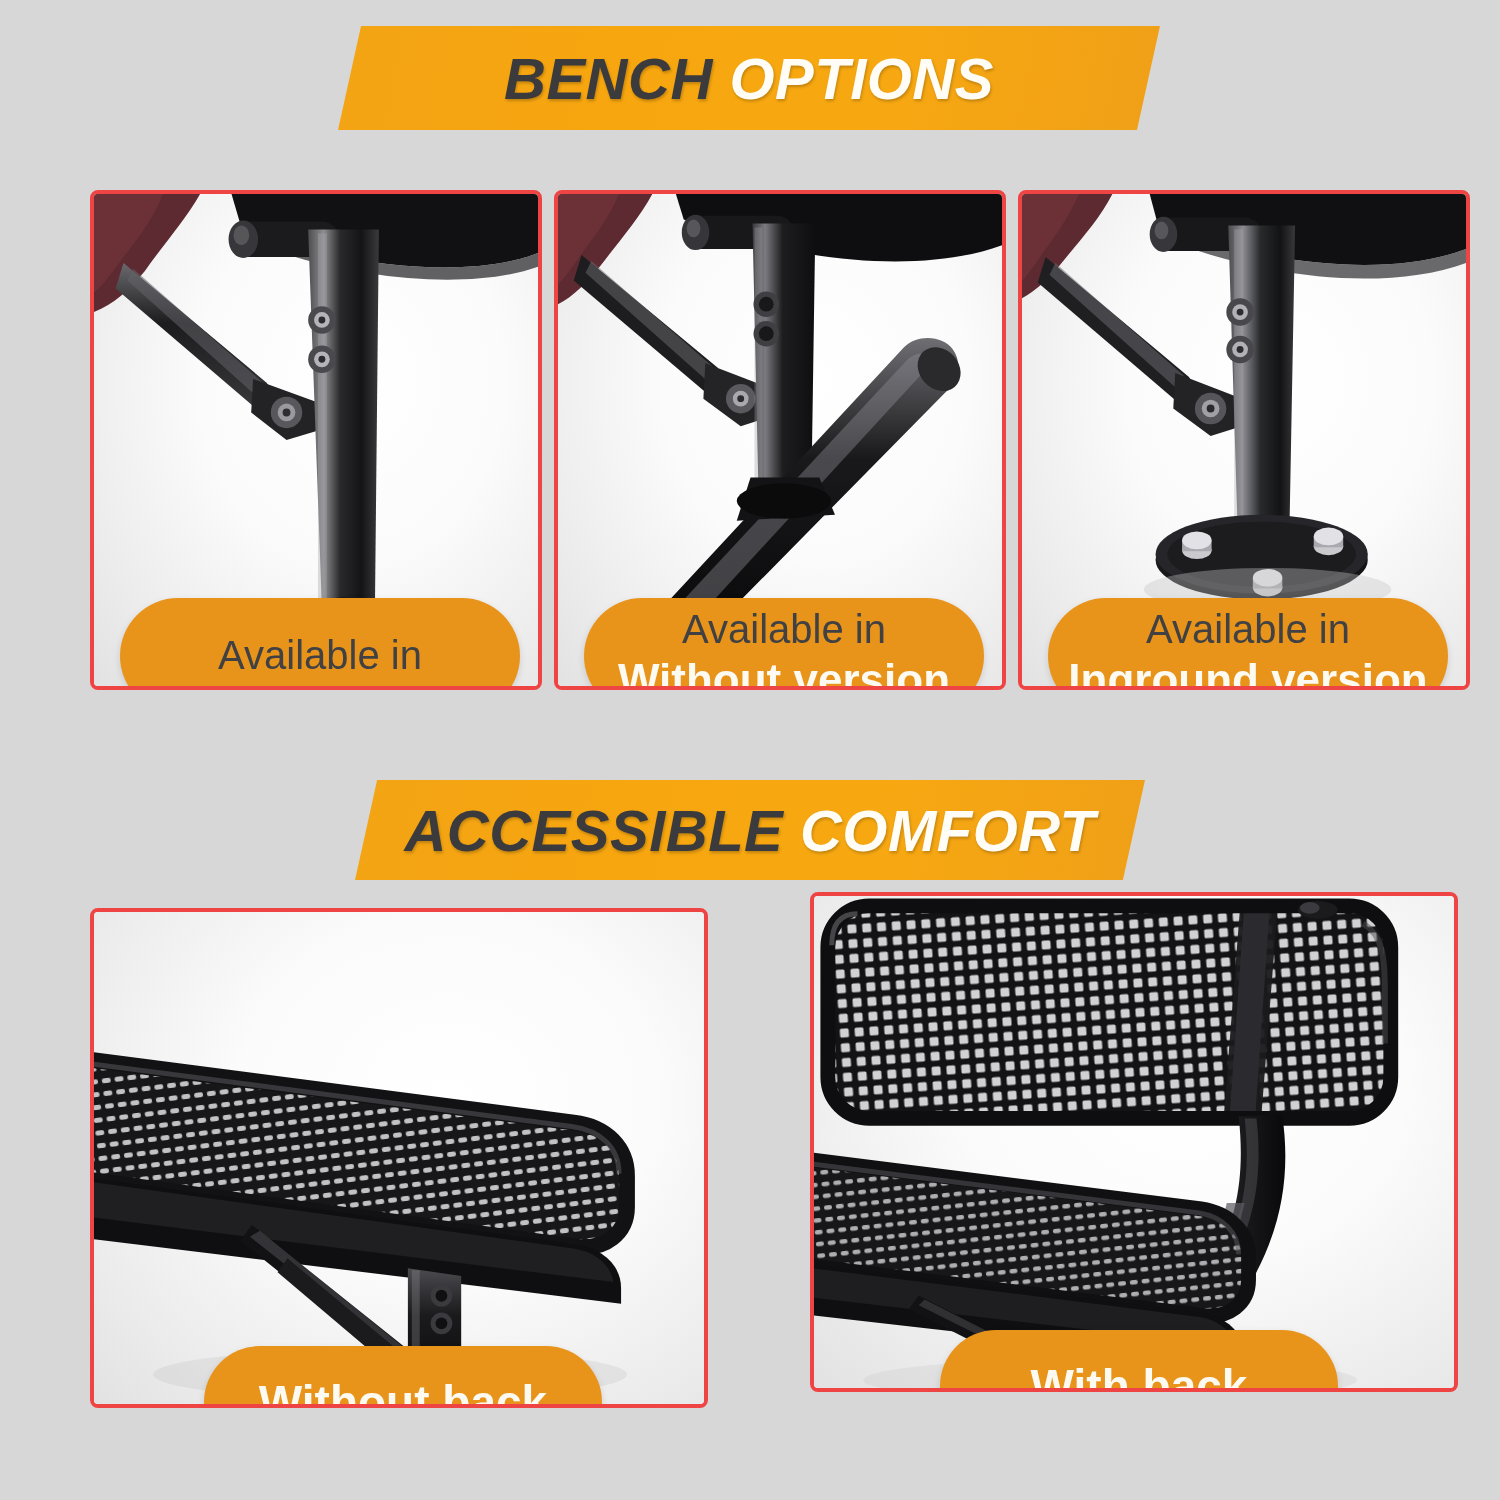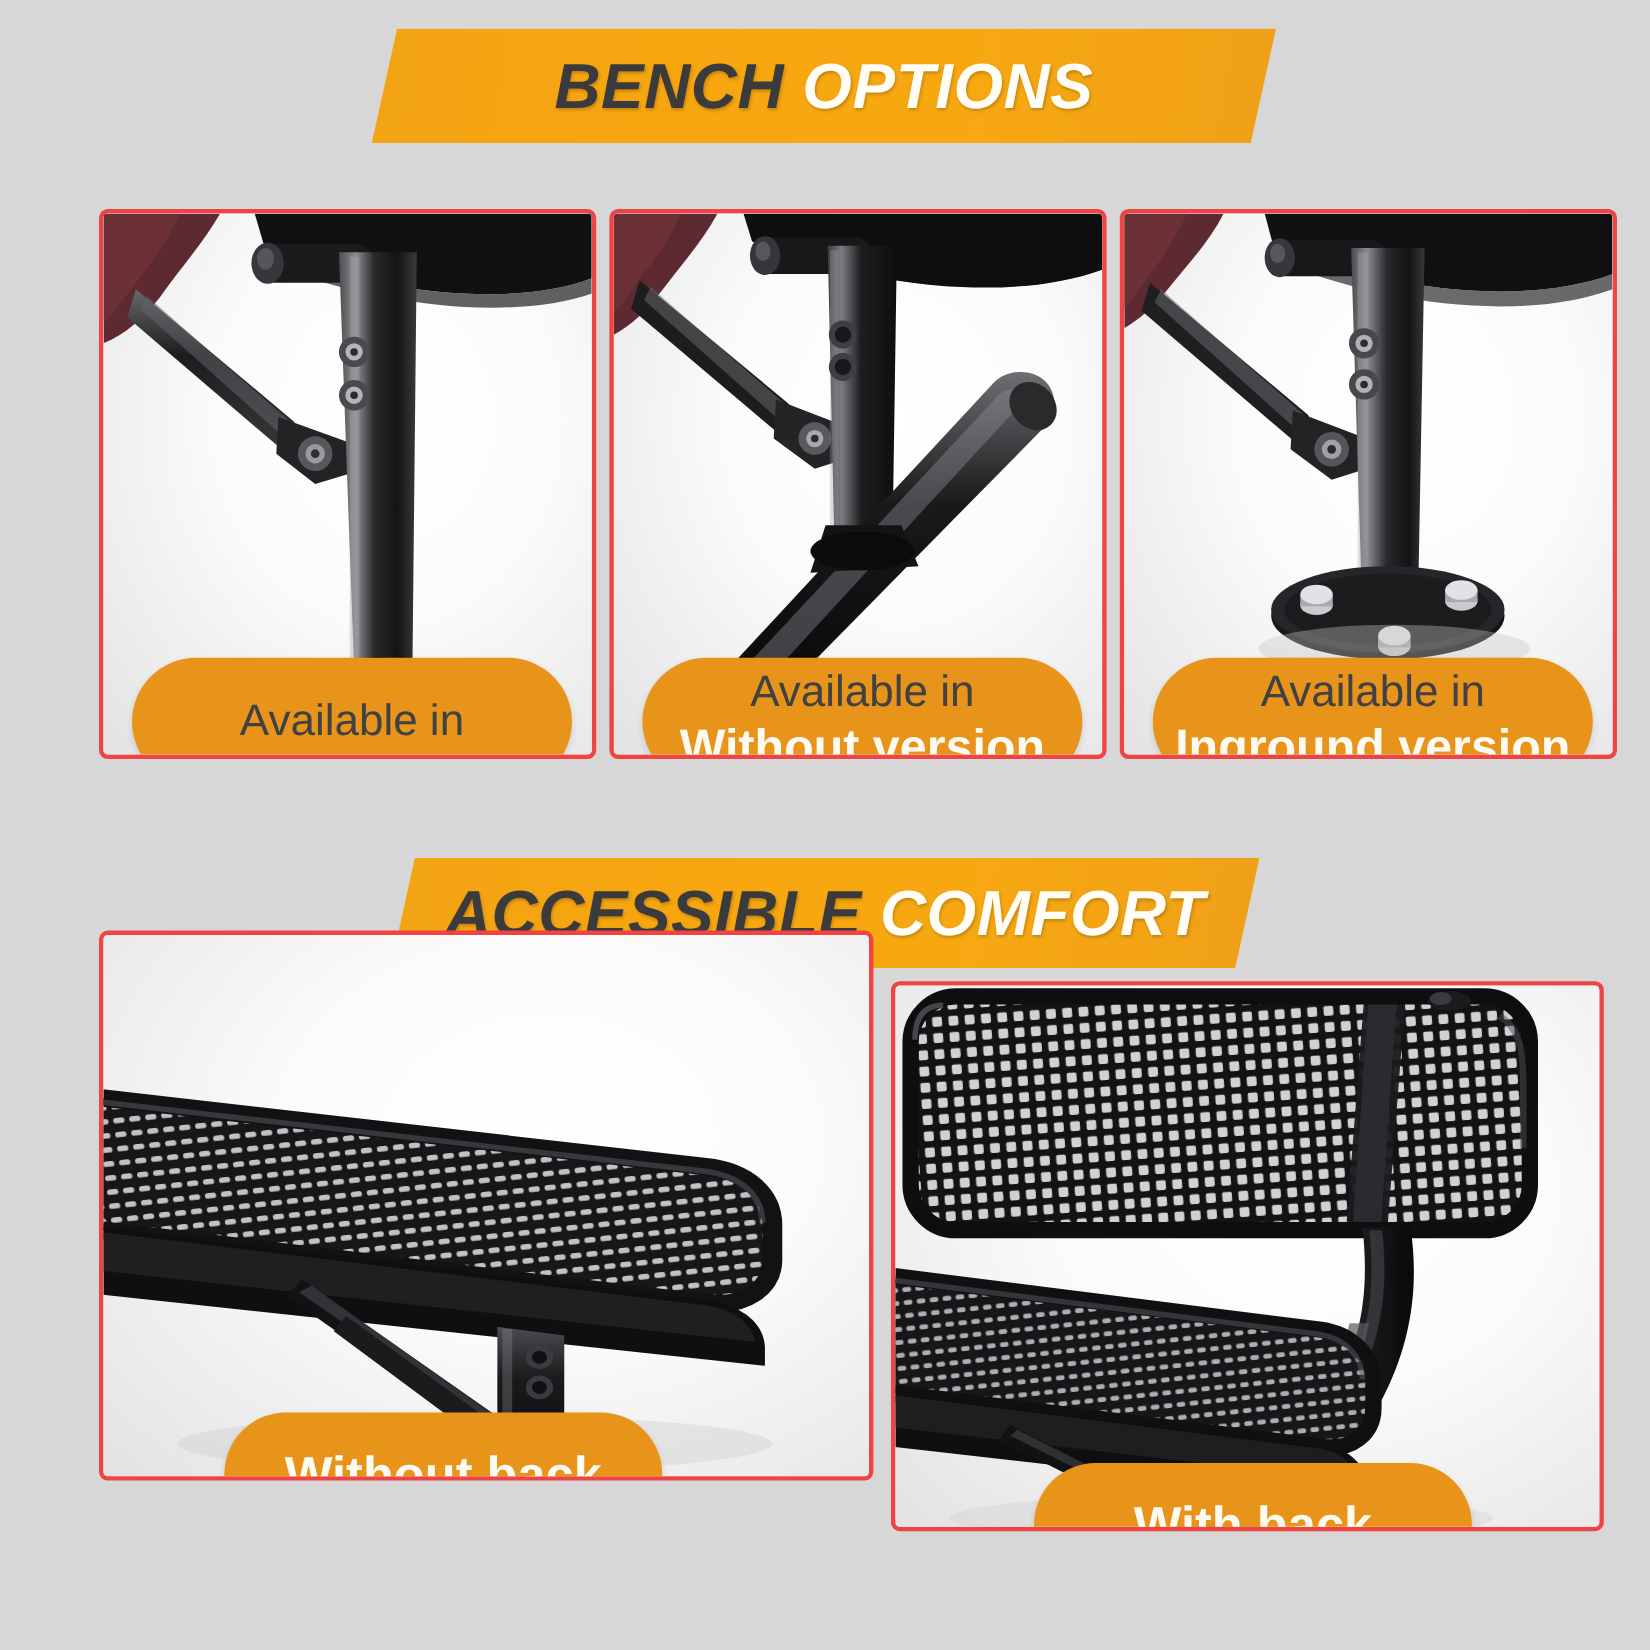--- a/index.html
+++ b/index.html
@@ -270,21 +270,21 @@
     <span class="pill-line-light">Inground version</span>
   </div>
 </div>
 
 <div class="banner" id="banner-comfort">
   <div class="banner-text">
     <span class="banner-dark">ACCESSIBLE</span><span>&nbsp;</span><span class="banner-light">COMFORT</span>
   </div>
 </div>
 
-<div class="card" style="left:66px; top:846px; width:704px; height:500px;">
+<div class="card" style="left:66px; top:908px; width:618px; height:500px;">
   <div class="card-photo">
     <div class="photo-bg"></div>
     <svg class="leg-svg" viewBox="0 0 618 500" preserveAspectRatio="none">
       <defs>
         <clipPath id="seatClipA">
           <path d="M-20 148 L486 214 C520 218 540 240 540 268 L540 300 C540 326 518 344 488 340 L-20 270 Z"></path>
         </clipPath>
         <pattern id="meshA" width="13" height="13" patternUnits="userSpaceOnUse" patternTransform="rotate(-7)">
           <rect width="13" height="13" fill="#17171a"></rect>
           <rect x="0" y="0" width="9" height="5" rx="2.2" fill="#d9d9dc" opacity="0.88"></rect>

